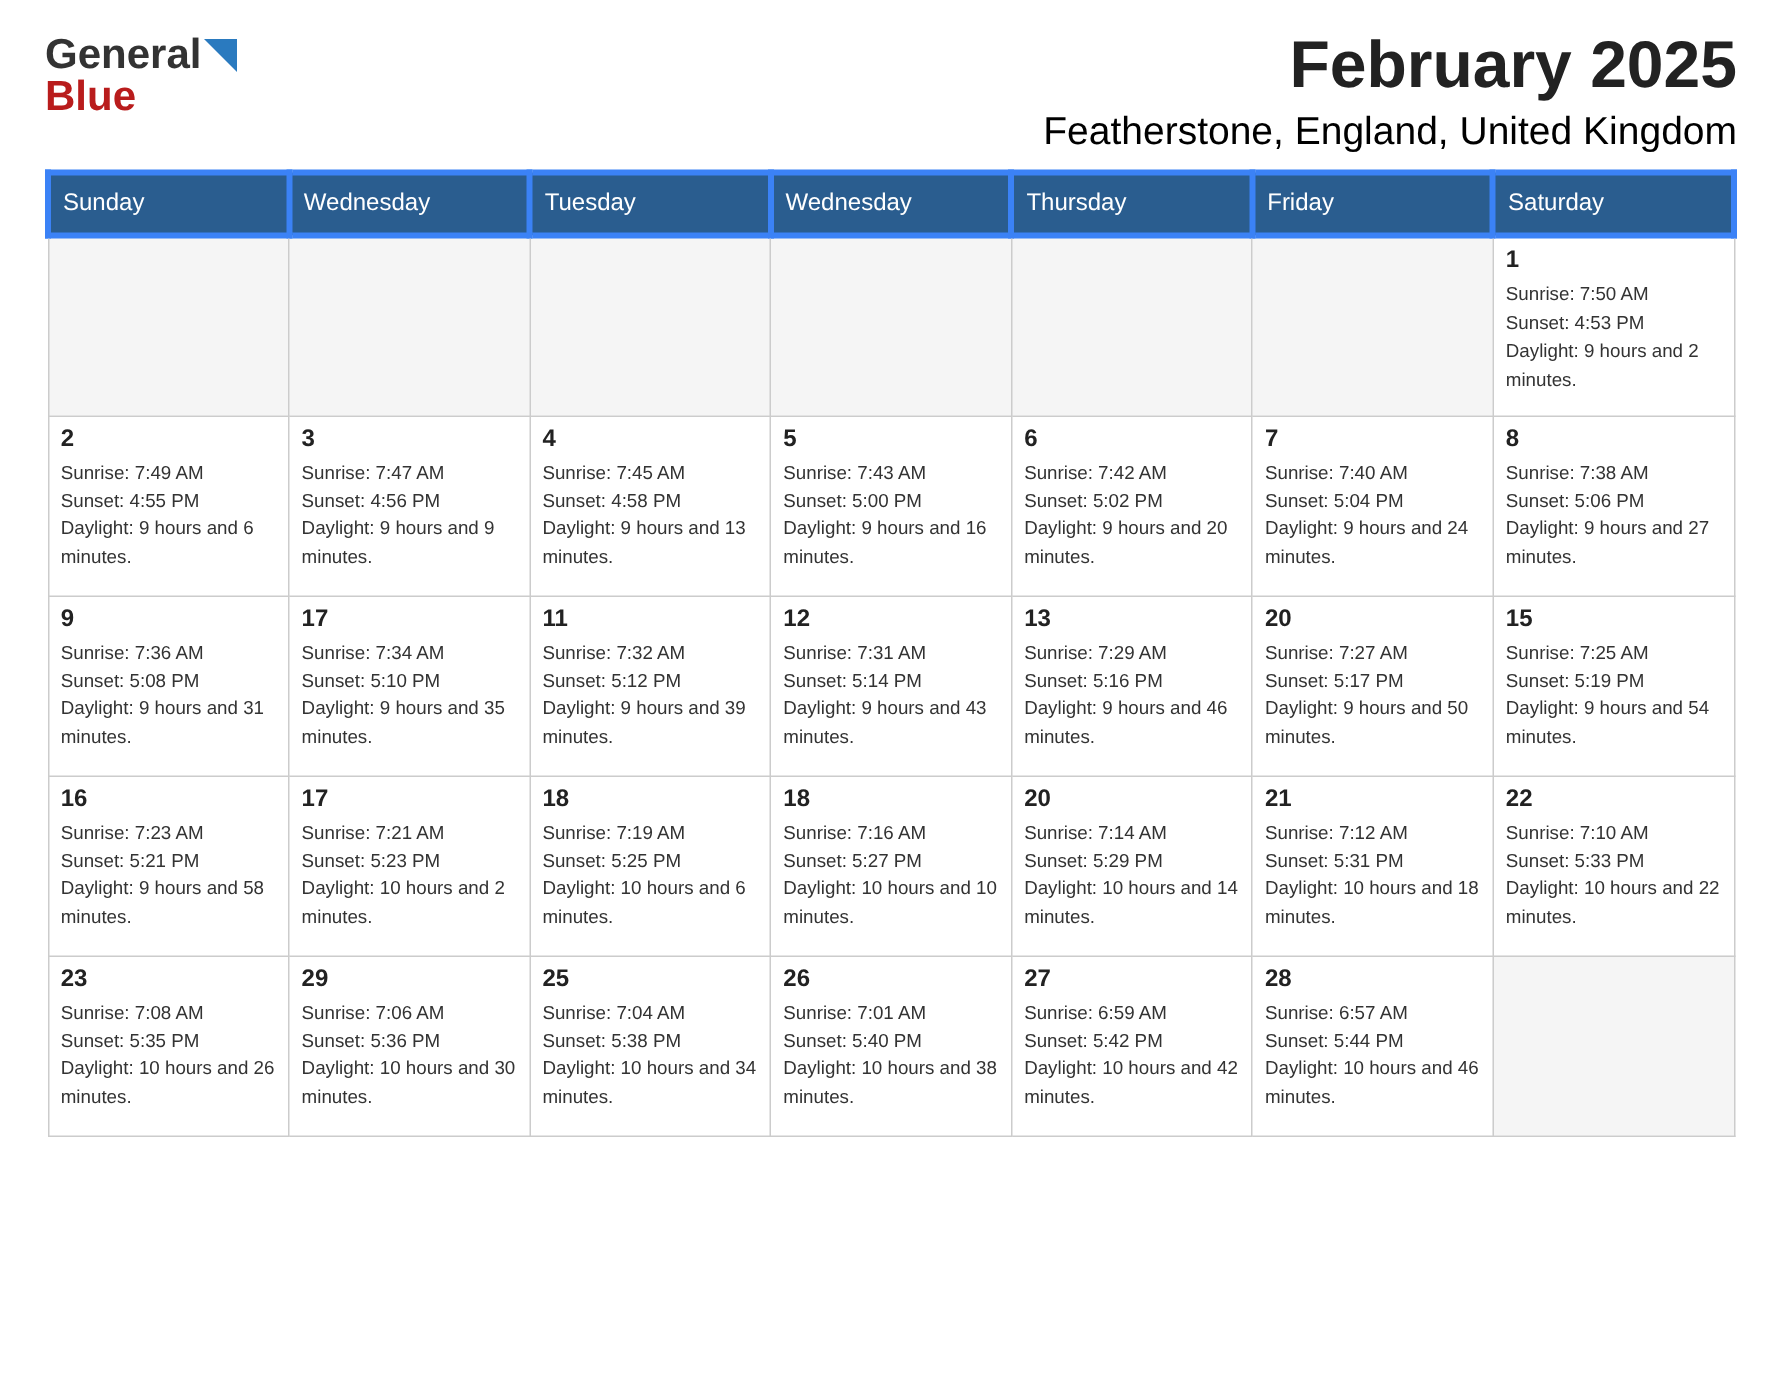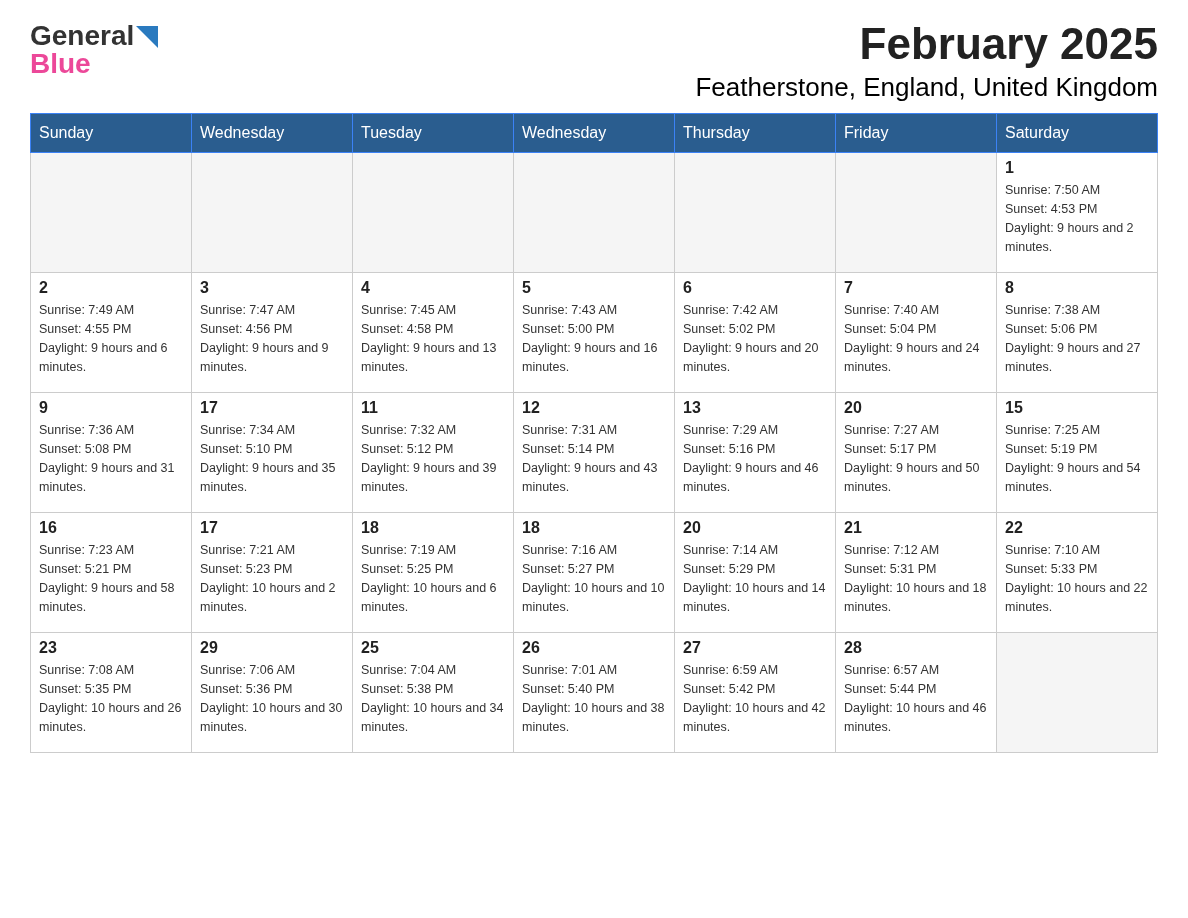--- a/index.html
+++ b/index.html
@@ -35,21 +35,21 @@
       border-collapse: collapse;
       margin-top: 10px;
     }
     .calendar th {
       background-color: #2a5d8f;
       color: #fff;
       padding: 10px 8px;
       font-size: 16px;
       font-weight: normal;
       text-align: left;
-      border: 1px solid #3b82f6;
+      border: 4px solid #3b82f6;
     }
     .calendar td {
       border: 1px solid #ccc;
       vertical-align: top;
       padding: 6px 8px;
       width: calc(100% / 7);
       height: 120px;
     }
     .calendar td.empty {
       background: #f5f5f5;
@@ -79,21 +79,21 @@
 <body>
 
 <div class="header">
   <div class="logo-container">
     <div class="logo-top-row">
       <span style="font-size:28px; font-weight:bold; color:#333;">General</span>
       <svg width="22" height="22" viewBox="0 0 22 22" style="margin-left:2px; margin-top:2px;">
         <polygon points="0,0 22,0 22,22" fill="#2a7abf"></polygon>
       </svg>
     </div>
-    <span style="font-size:28px; font-weight:bold; color:#ec4899; margin-top:-4px;">Blue</span>
+    <span style="font-size:28px; font-weight:bold; color:#b91c1c; margin-top:-4px;">Blue</span>
   </div>
   <div class="title-section">
     <div class="month-title">February 2025</div>
     <div class="location">Featherstone, England, United Kingdom</div>
   </div>
 </div>
 
 <table class="calendar">
   <thead>
     <tr>

